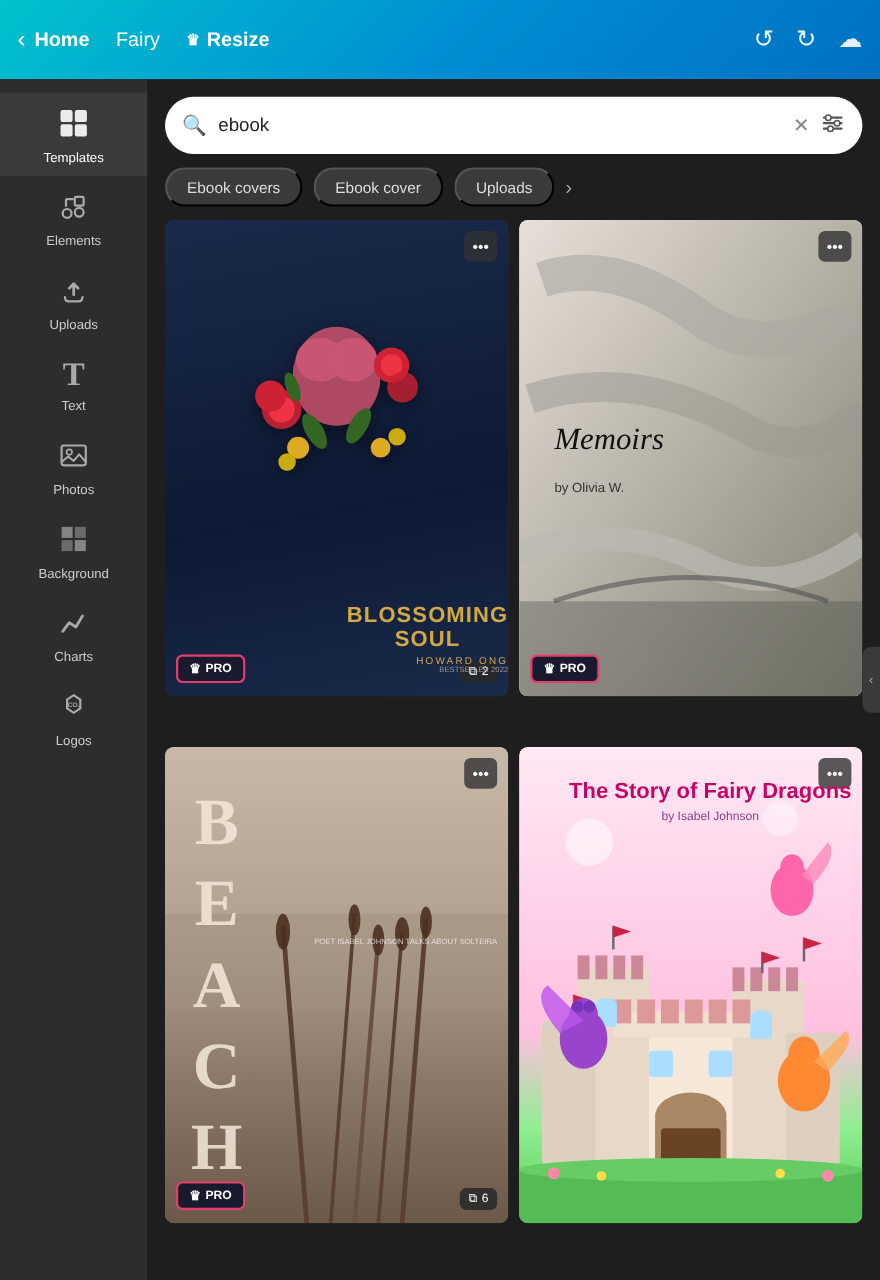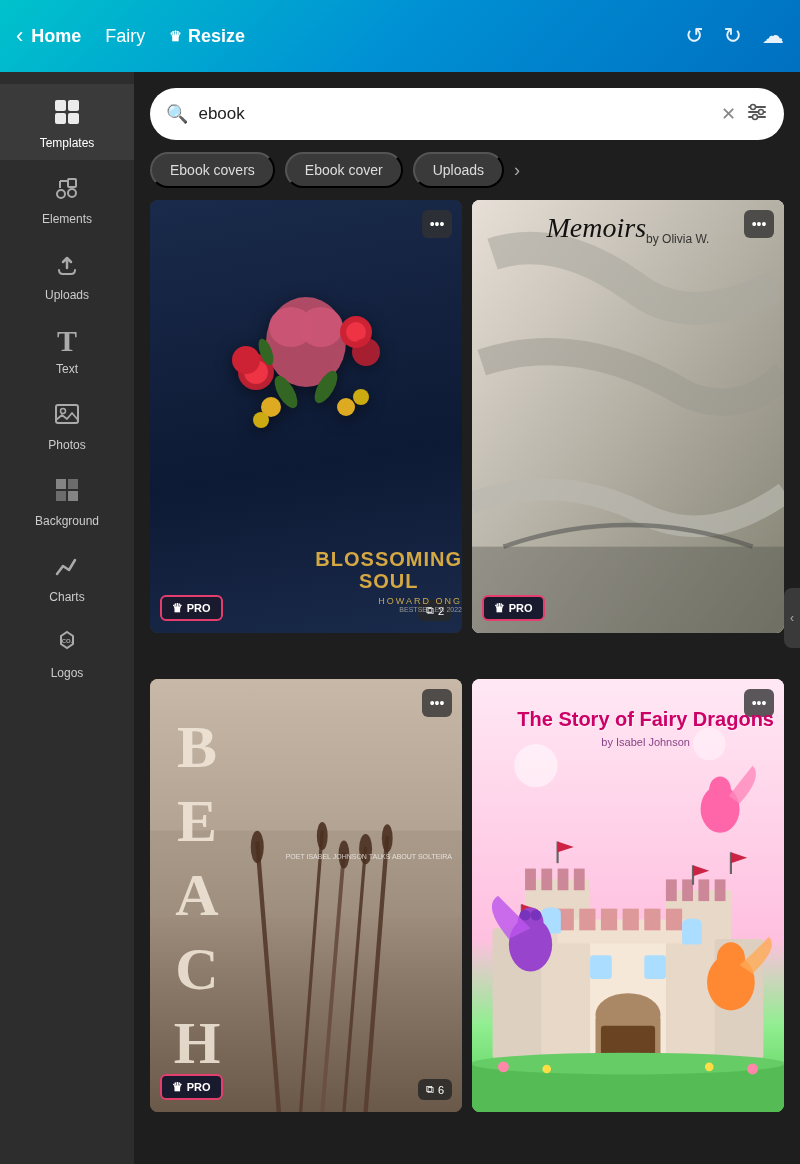--- a/index.html
+++ b/index.html
@@ -234,24 +234,24 @@
       position: relative;
       z-index: 2;
     }
 
     
     .card-2-bg {
       width: 100%;
       height: 100%;
       background: linear-gradient(135deg, #e8e8e8 0%, #c0c0c0 50%, #a0a0a0 100%);
       display: flex;
-      flex-direction: row;
+      flex-direction: column;
       align-items: flex-start;
       justify-content: center;
-      padding: 12px;
+      padding: 32px;
       position: relative;
       overflow: hidden;
     }
     .card-2-stripes {
       position: absolute;
       top: 0; left: 0; right: 0; bottom: 0;
       background: repeating-linear-gradient(
         45deg,
         rgba(80,80,80,0.3) 0px,
         rgba(80,80,80,0.3) 8px,

